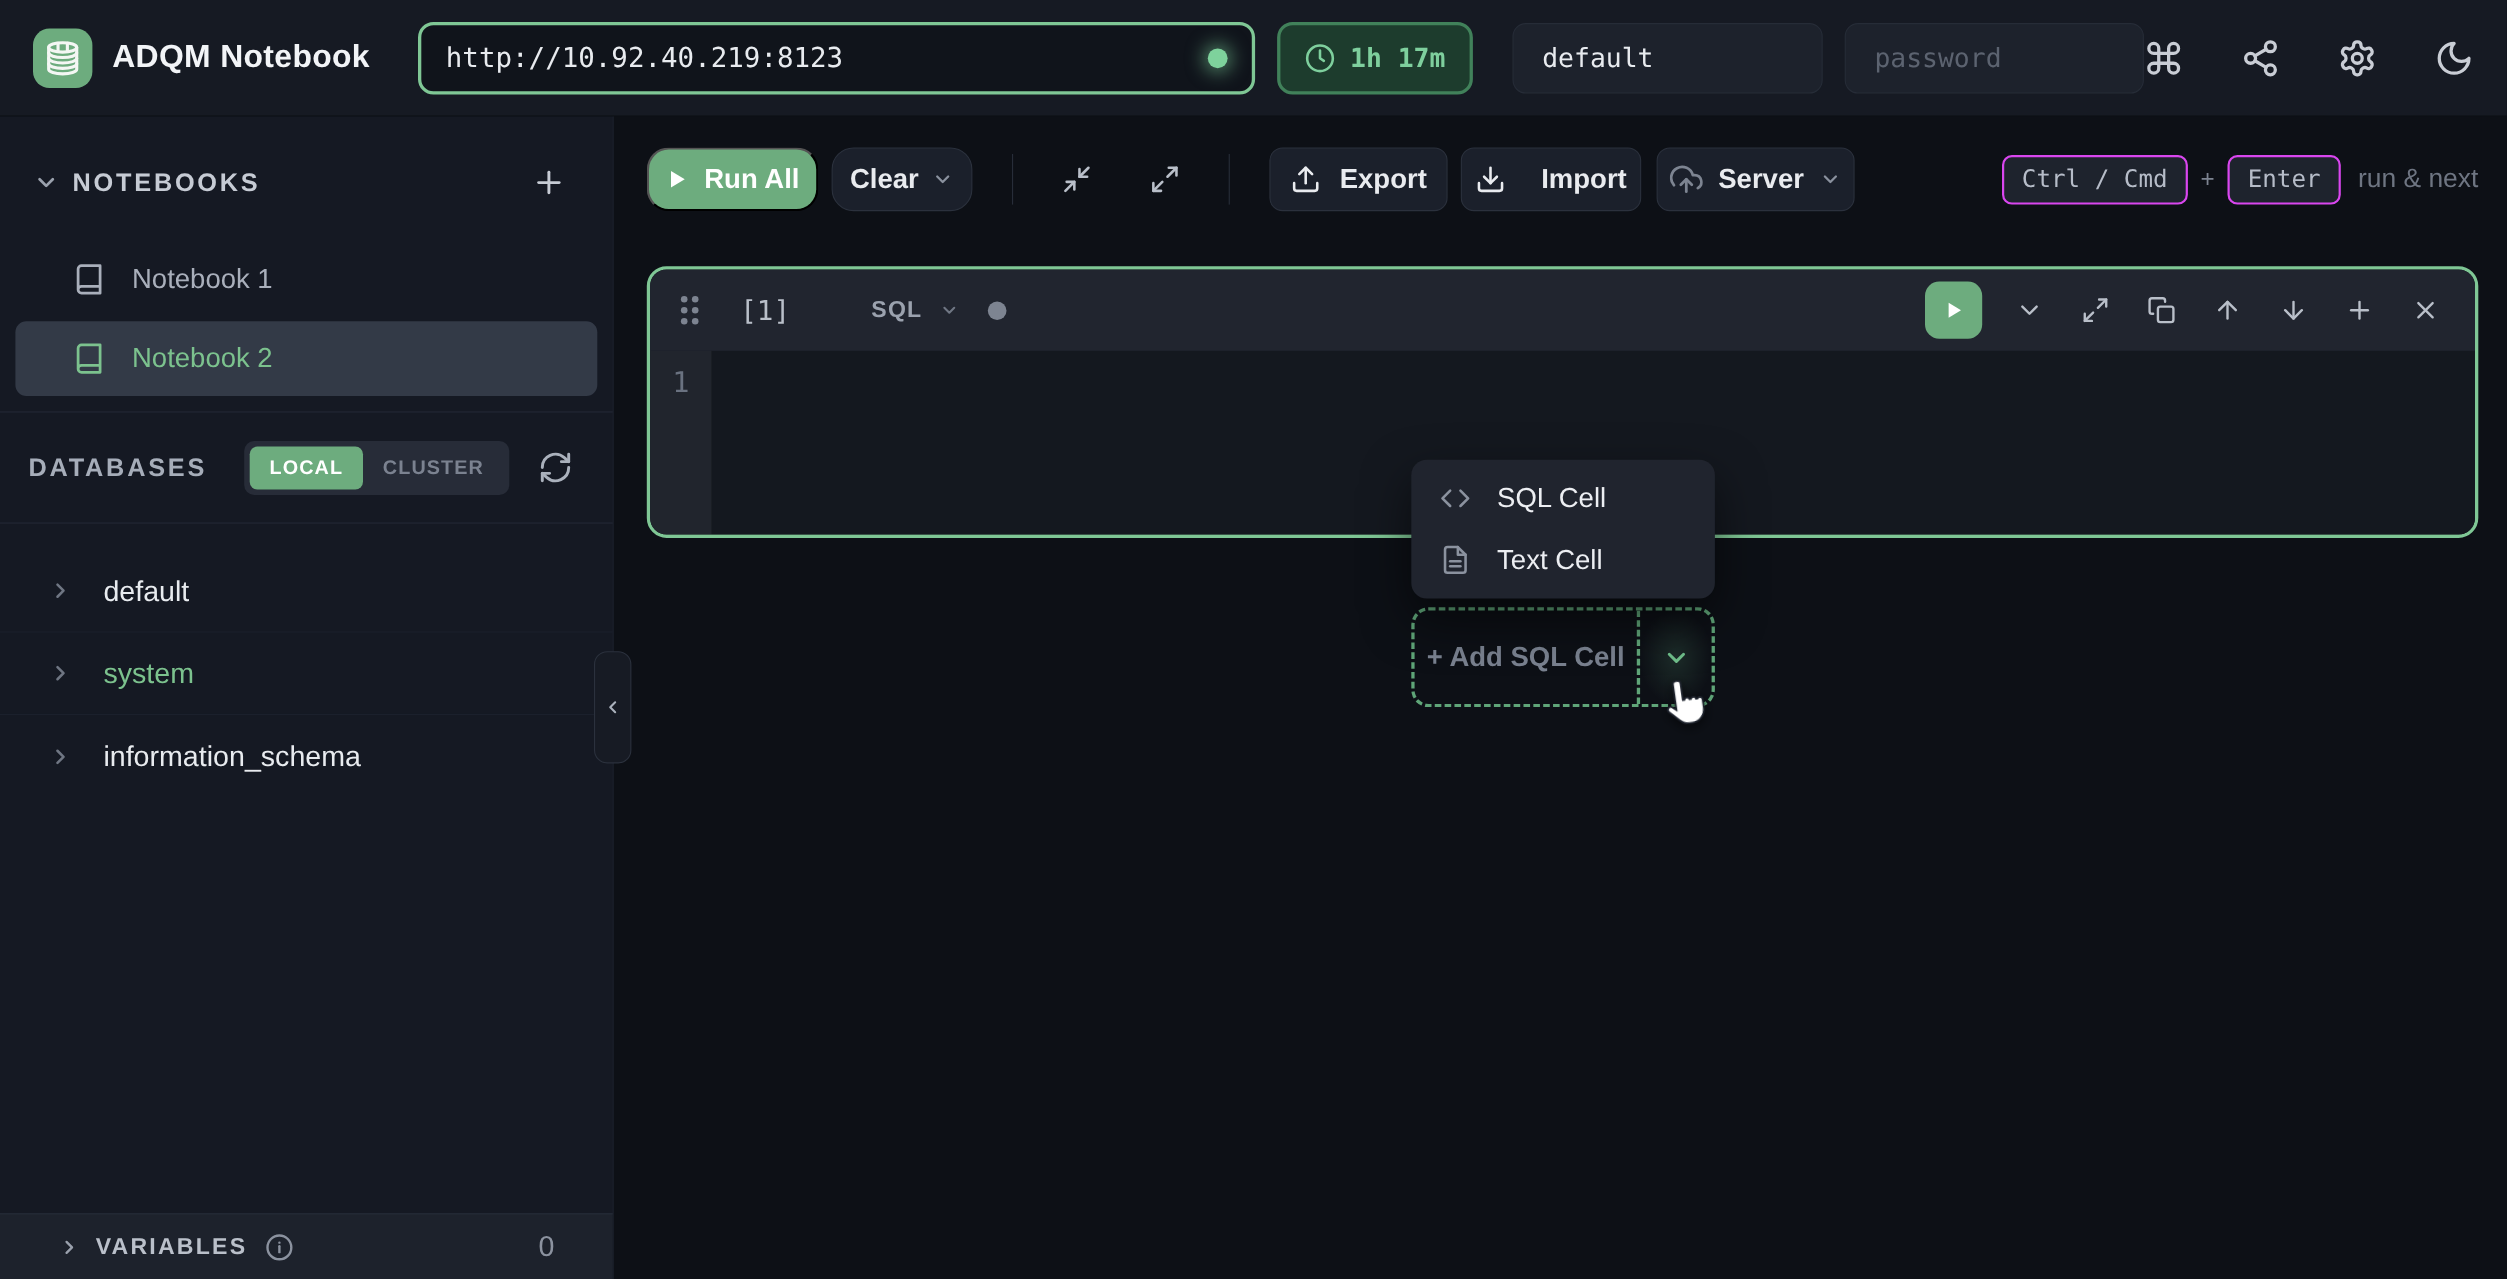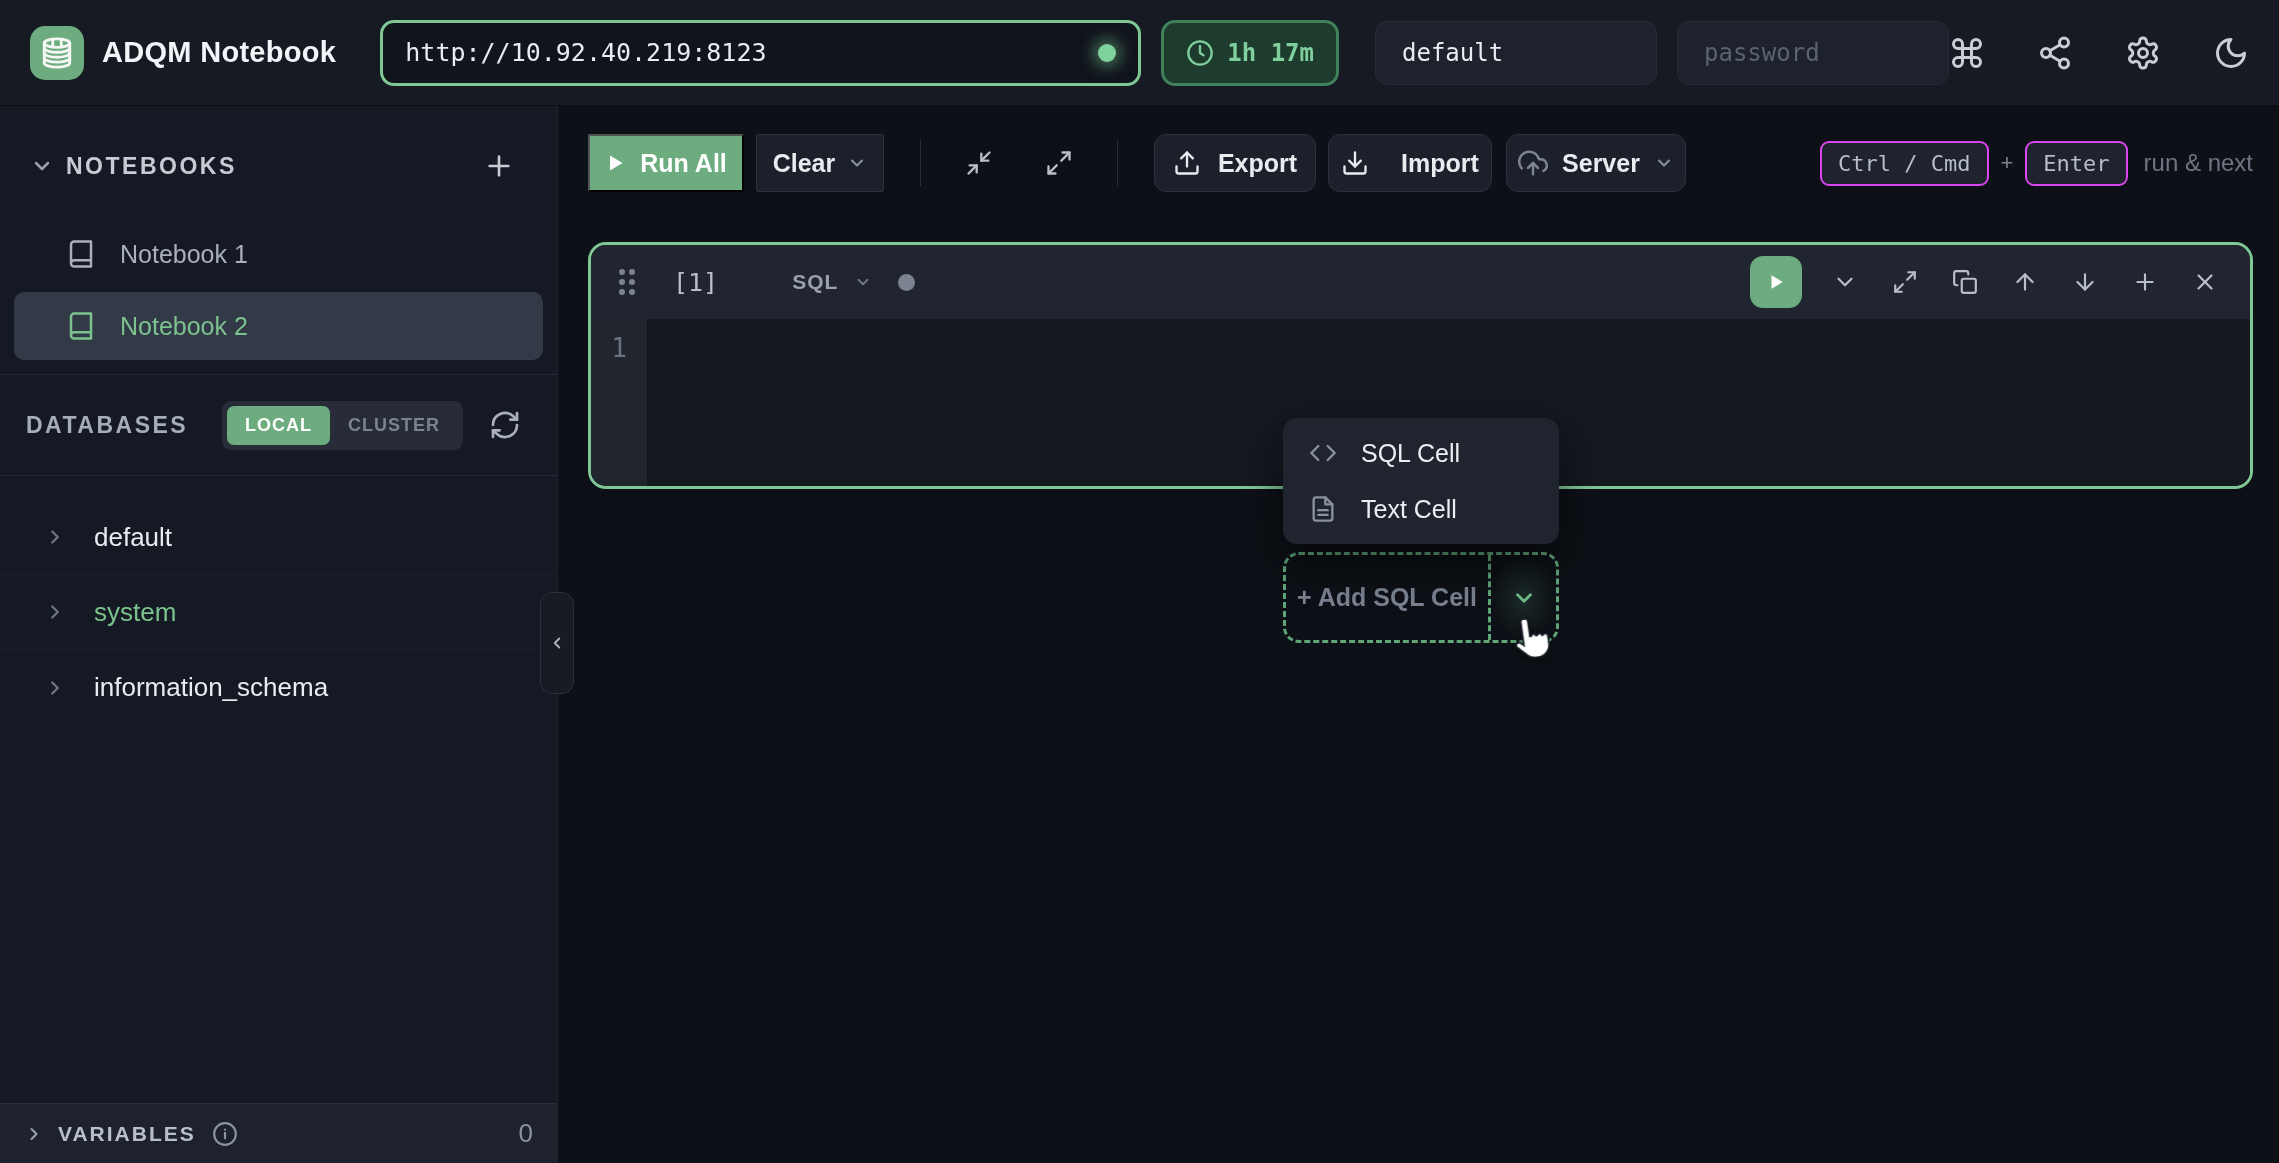--- a/index.html
+++ b/index.html
@@ -54,31 +54,31 @@
   .refresh{margin-left:26px;width:32px;height:32px;color:#aab1bc;cursor:pointer}
   .refresh svg{width:32px;height:32px}
   .db-list{margin-top:24px}
   .db-item{height:75px;display:flex;align-items:center;padding-left:44px;gap:28px;font-size:26px;color:#e8ebef;cursor:pointer;border-bottom:1px solid #1b202c}
   .db-item:last-child{border-bottom:none}
   .db-item .chev{width:22px;height:22px;color:#6f7683}
   .db-item .chev svg{width:22px;height:22px}
   .db-item.green{color:#7cc28e}
   .collapse-tab{position:absolute;top:486px;right:-17px;width:34px;height:102px;background:#171b24;border:1px solid #2b313d;border-radius:12px;display:flex;align-items:center;justify-content:center;cursor:pointer;z-index:3}
   .collapse-tab svg{width:18px;height:18px;color:#aab1bc}
-  .vars{position:absolute;left:0;right:0;bottom:0;height:60px;background:#1d222c;border-top:1px solid #272d39;display:flex;align-items:center;padding:0 24px}
+  .vars{position:absolute;left:0;right:0;bottom:0;height:60px;background:#1d222c;border-top:1px solid #272d39;display:flex;align-items:center;padding:0 53px}
   .vars .chev{width:20px;height:20px;color:#9aa1ad}
   .vars .chev svg{width:20px;height:20px}
   .vars-title{margin-left:14px;font-size:21px;font-weight:bold;letter-spacing:2px;color:#bac0ca}
   .vars .info{margin-left:16px;width:26px;height:26px;color:#8b929f}
   .vars .info svg{width:26px;height:26px}
   .vars-count{margin-left:auto;font-size:26px;color:#8b929f}
 
   
   .toolbar{display:flex;align-items:center;height:58px}
-  .btn{display:flex;align-items:center;justify-content:center;height:58px;border-radius:2px;font-size:25px;font-weight:bold;cursor:pointer;white-space:nowrap}
+  .btn{display:flex;align-items:center;justify-content:center;height:58px;border-radius:20px;font-size:25px;font-weight:bold;cursor:pointer;white-space:nowrap}
   .btn-run{width:156px;gap:15px;background:#6dac7e;color:#fff}
   .btn-run svg{width:20px;height:20px}
   .btn-dark{background:#1b202b;border:1px solid #2b313d;color:#e9ebef}
   .btn-clear{margin-left:12px;width:128px;gap:12px}
   .btn-clear svg,.btn-server svg.chv{width:20px;height:20px;color:#8a919e}
   .vsep{width:1px;height:46px;background:#272d39;margin:0 36px}
   .icon-btn{width:44px;height:44px;display:flex;align-items:center;justify-content:center;color:#b9bfc9;cursor:pointer}
   .icon-btn svg{width:28px;height:28px}
   .icon-btn + .icon-btn{margin-left:36px}
   .btn-export{width:162px;gap:17px;border-radius:12px}

